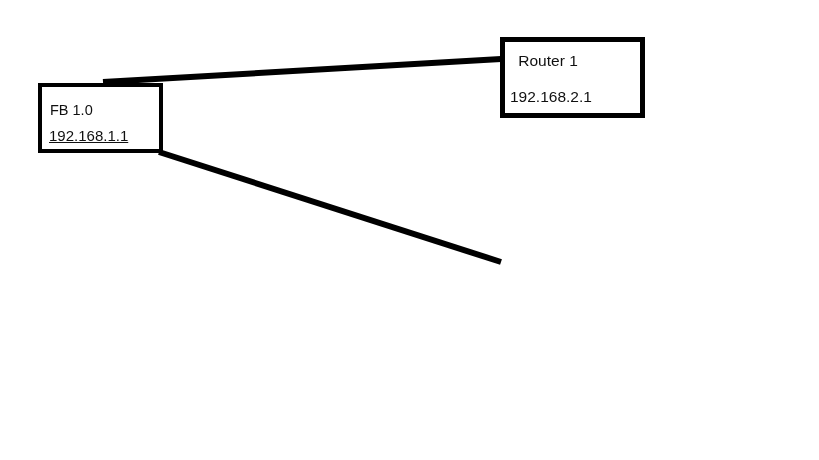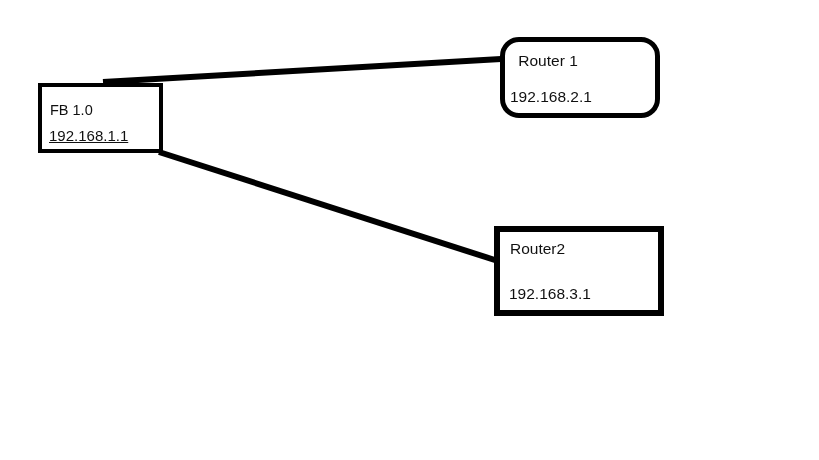--- a/index.html
+++ b/index.html
@@ -60,24 +60,23 @@
     left: 7px;
     top: 41px;
     font-size: 15px;
     text-decoration: underline;
   }
 
   
   #node-router1 {
     left: 500px;
     top: 37px;
-    width: 160px;
+    width: 145px;
     height: 81px;
     border-width: 5px;
-    border-radius: 19px;
   }
   #node-router1 .line1 {
     left: 9px;
     top: 11px;
     font-size: 15.5px;
   }
   #node-router1 .line2 {
     left: 5px;
     top: 47px;
     font-size: 15.5px;
@@ -115,18 +114,14 @@
   <div class="node" id="node-fb">
     <span class="node-label line1">FB 1.0</span>
     <span class="node-label line2">192.168.1.1</span>
   </div>
 
   <div class="node" id="node-router1">
     <span class="node-label line1"> Router 1</span>
     <span class="node-label line2">192.168.2.1</span>
   </div>
 
-  <div class="node" id="node-router2">
-    <span class="node-label line1">Router2</span>
-    <span class="node-label line2">192.168.3.1</span>
-  </div>
 
 </div>
 
 </body></html>

